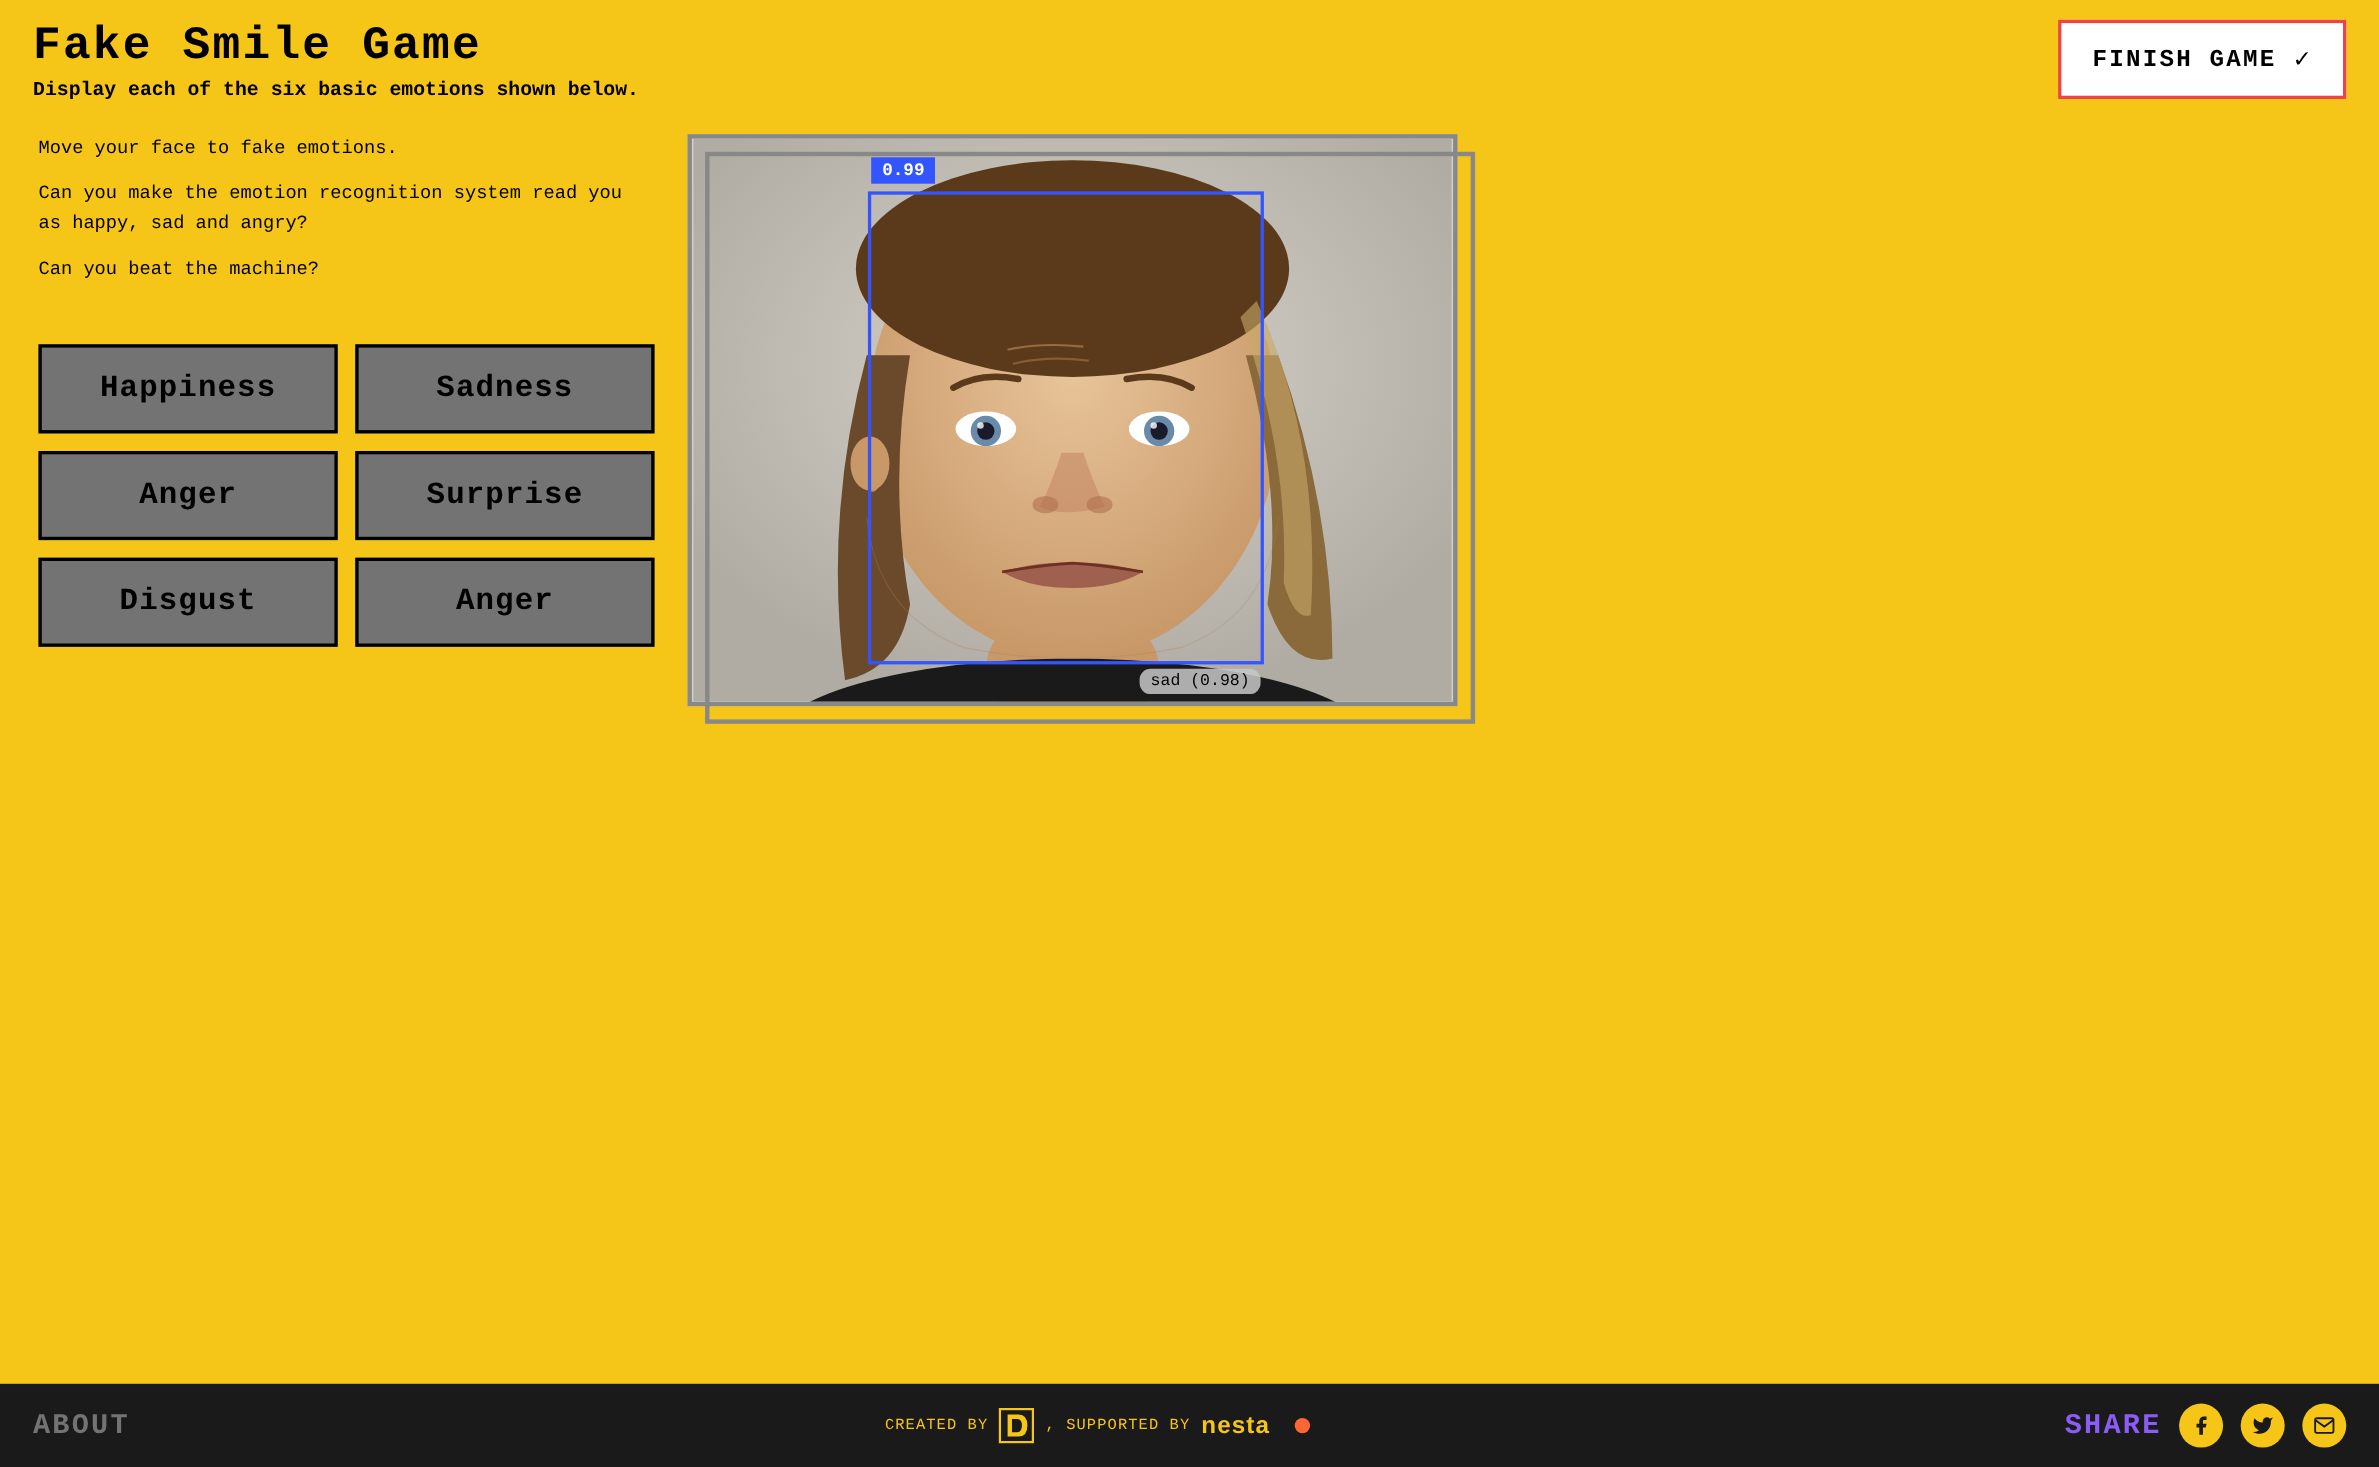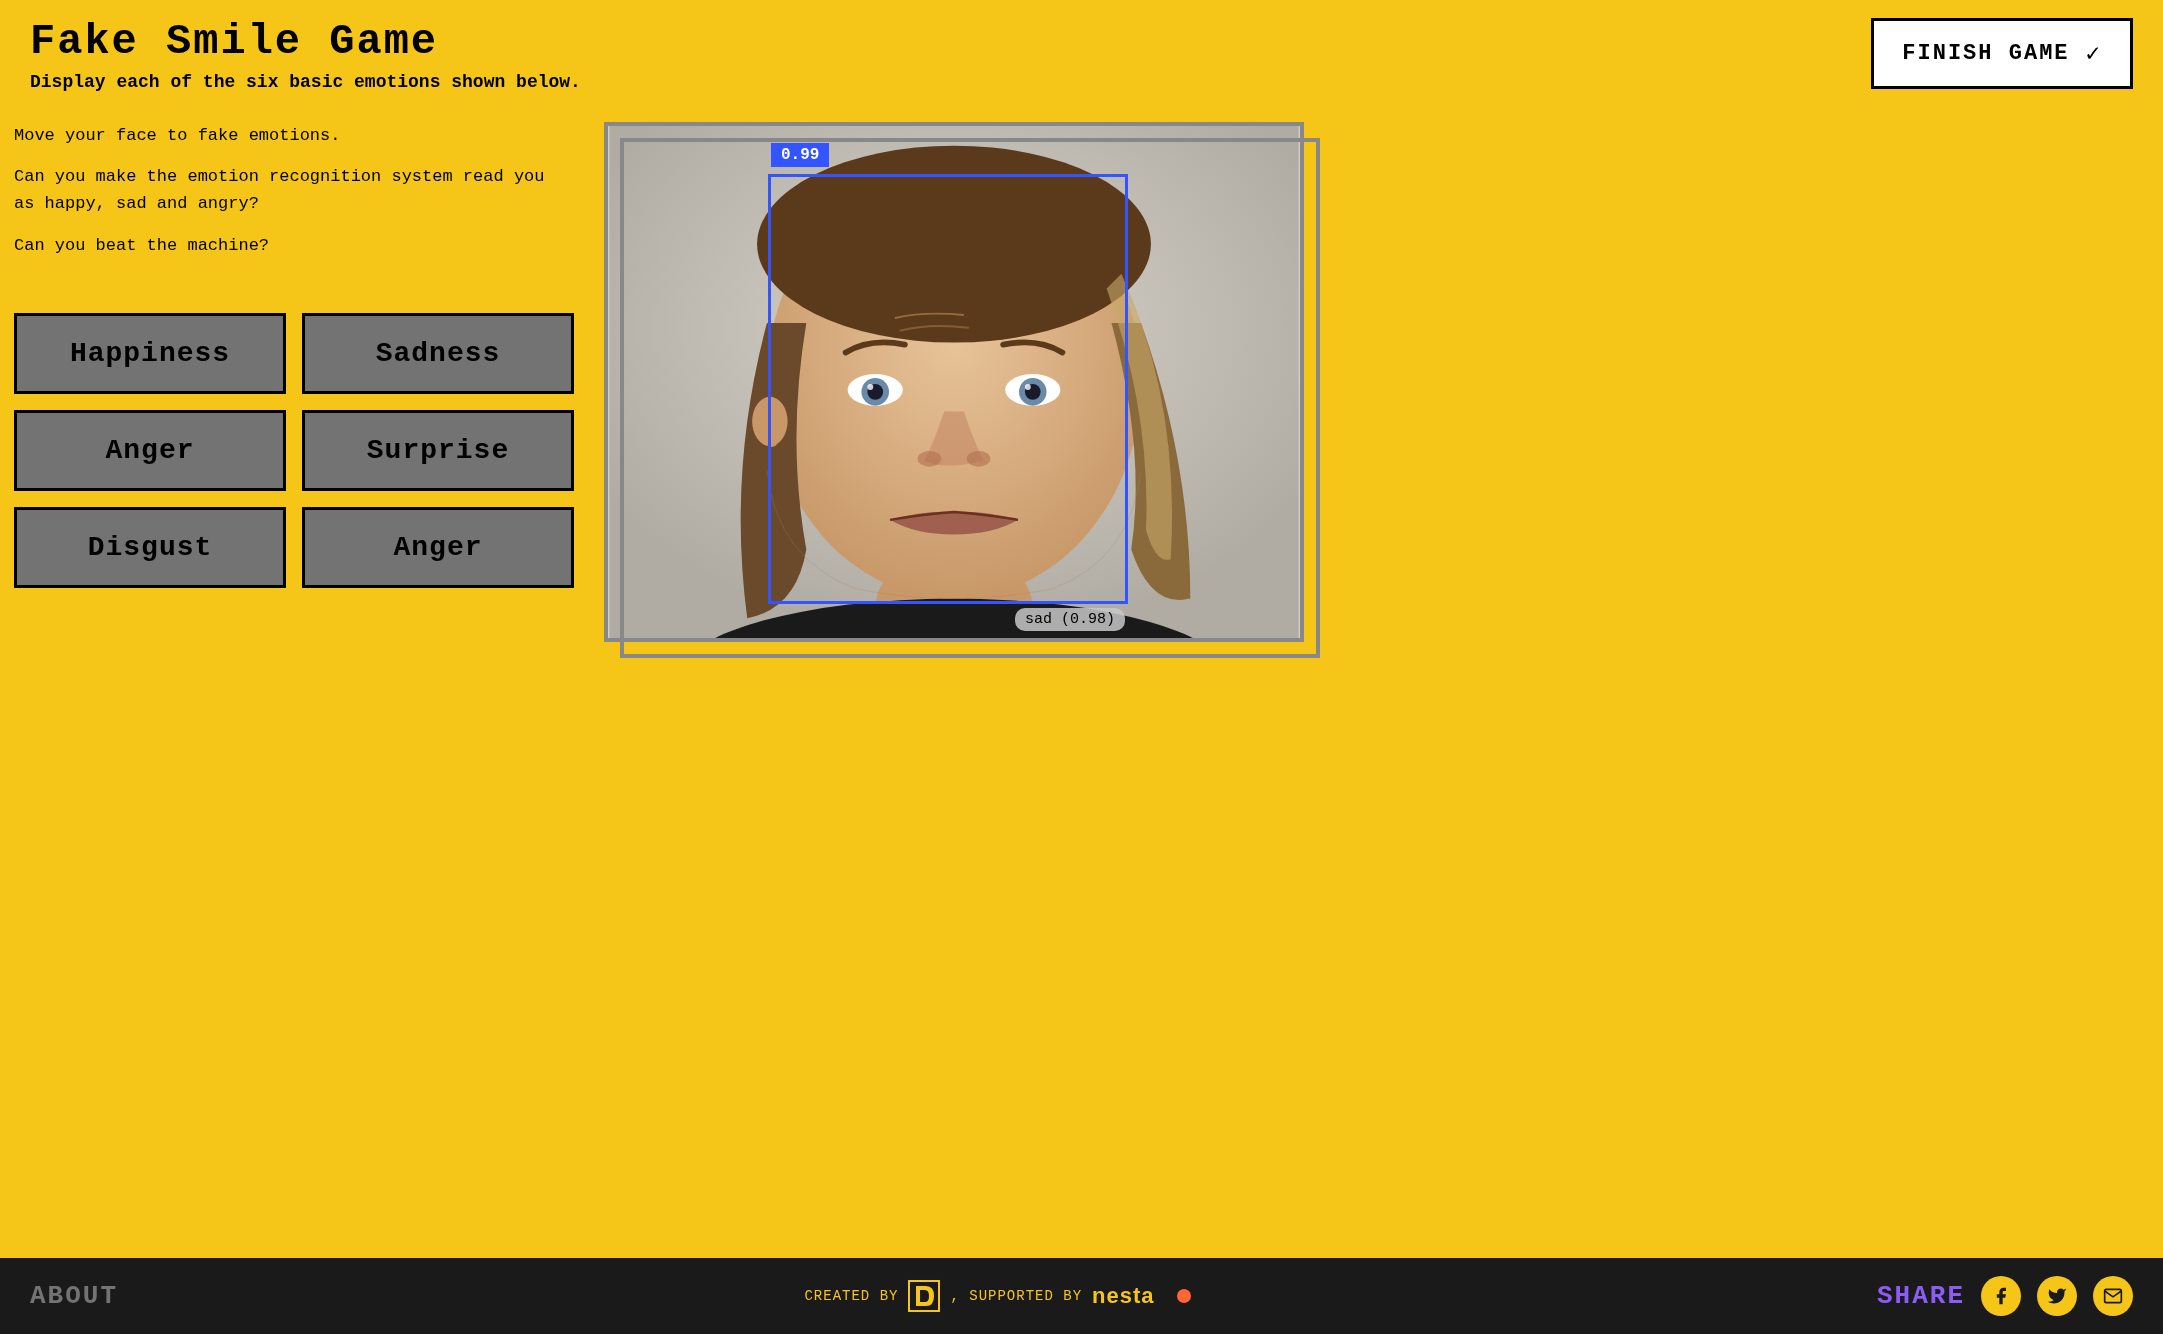--- a/index.html
+++ b/index.html
@@ -30,38 +30,38 @@
 
     .header-left .subtitle {
       font-size: 18px;
       font-weight: 700;
       color: #000;
       margin-top: 6px;
       font-family: 'Courier New', Courier, monospace;
     }
 
     .finish-btn {
-      border: 3px solid #000000;
+      border: 3px solid #ef4444;
       background: #fff;
       padding: 18px 28px;
       font-size: 22px;
       font-weight: 900;
       font-family: 'Courier New', Courier, monospace;
       letter-spacing: 2px;
       cursor: pointer;
       display: flex;
       align-items: center;
       gap: 10px;
       white-space: nowrap;
     }
 
     .main-content {
       display: flex;
       flex: 1;
-      padding: 10px 30px 10px 14px;
+      padding: 10px 30px 10px 35px;
       gap: 30px;
       background: #F5C518;
     }
 
     .left-panel {
       flex: 0 0 560px;
       display: flex;
       flex-direction: column;
       padding: 10px 0;
     }

